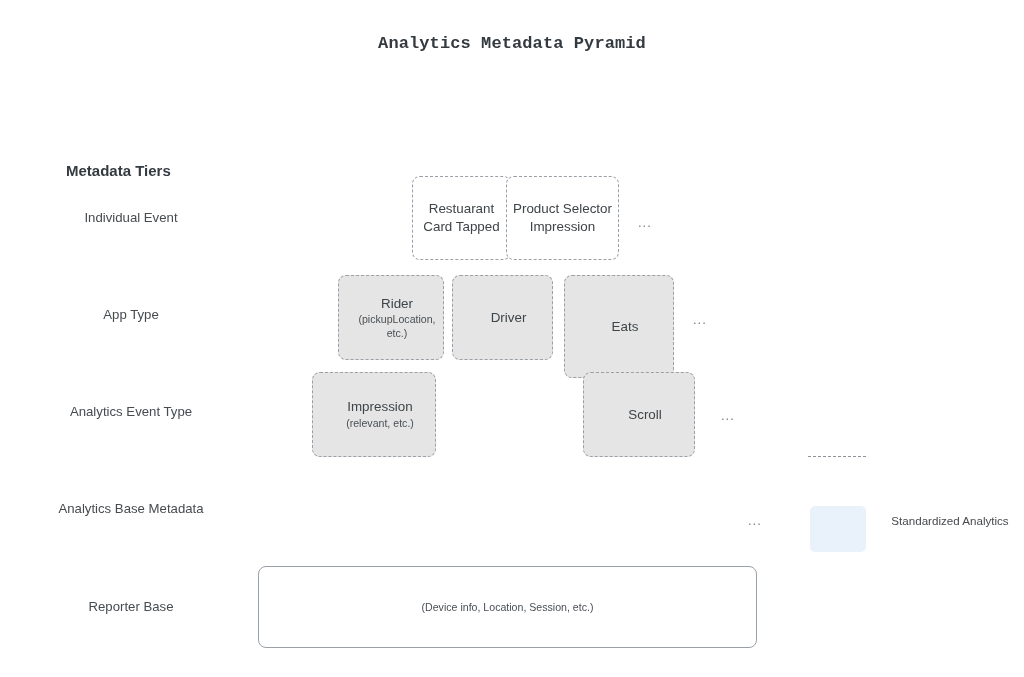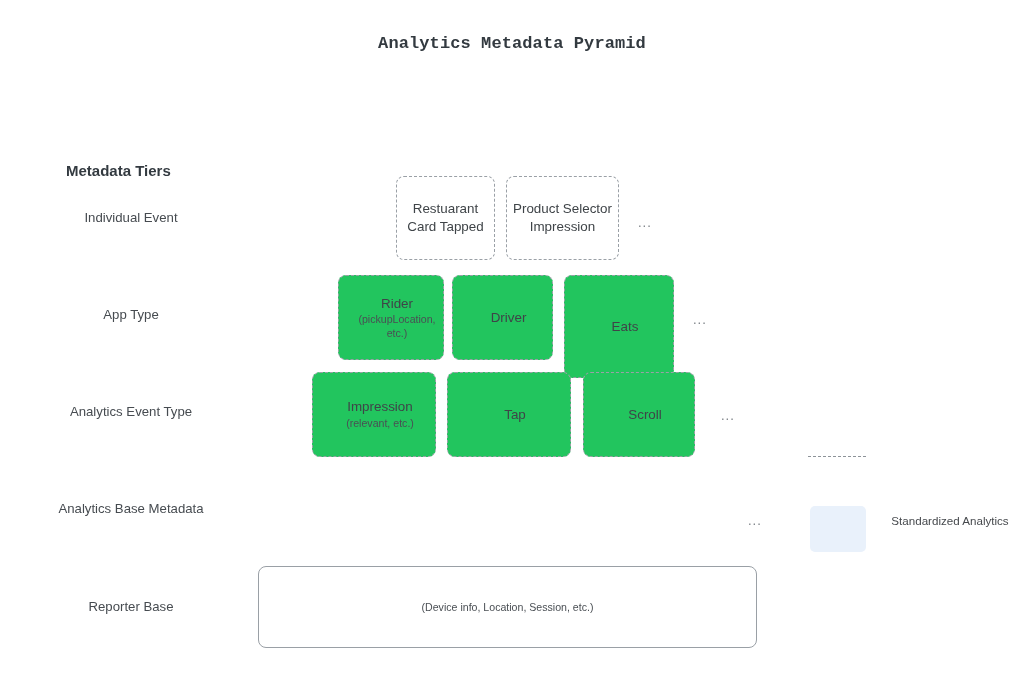--- a/index.html
+++ b/index.html
@@ -70,21 +70,21 @@
     text-align: center;
     padding: 2px 4px;
   }
   .box.dashed {
     border: 1.4px dashed #9aa0a6;
   }
   .box.solid {
     border: 1.2px solid #9aa0a6;
   }
   .box.fill-blue {
-    background: #22c55e;
+    background: #e5e5e5;
     padding-left: 16px;
   }
   .box.fill-white {
     background: #ffffff;
   }
   .box .primary {
     font-size: 13.4px;
     color: #3f4448;
     line-height: 1.32;
   }
@@ -141,21 +141,21 @@
   <div class="chart-title">Analytics Metadata Pyramid</div>
 
   <div class="tiers-heading">Metadata Tiers</div>
 
   <div class="tier-label" style="top:210px;">Individual Event</div>
   <div class="tier-label" style="top:307px;">App Type</div>
   <div class="tier-label" style="top:404px;">Analytics Event Type</div>
   <div class="tier-label" style="top:501px;">Analytics Base Metadata</div>
   <div class="tier-label" style="top:599px;">Reporter Base</div>
 
-  <div class="box dashed fill-white" style="left:396px; top:176px; width:99px; height:84px;align-items:flex-end;">
+  <div class="box dashed fill-white" style="left:412px; top:176px; width:99px; height:84px;align-items:flex-end;">
     <div class="primary">Restuarant Card Tapped</div>
   </div>
 
   <div class="box dashed fill-white" style="left:506px; top:176px; width:113px; height:84px;">
     <div class="primary">Product Selector Impression</div>
   </div>
 
   <div class="ellipsis" style="left:638px; top:216px;">...</div>
 
   <div class="box dashed fill-blue" style="left:338px; top:275px; width:106px; height:85px;">
@@ -171,23 +171,20 @@
     <div class="primary">Eats</div>
   </div>
 
   <div class="ellipsis" style="left:693px; top:313px;">...</div>
 
   <div class="box dashed fill-blue" style="left:312px; top:372px; width:124px; height:85px;">
     <div class="primary">Impression</div>
     <div class="secondary">(relevant, etc.)</div>
   </div>
 
-  <div class="box dashed fill-blue" style="left:447px; top:372px; width:124px; height:85px;">
-    <div class="primary">Tap</div>
-  </div>
 
   <div class="box dashed fill-blue" style="left:583px; top:372px; width:112px; height:85px;">
     <div class="primary">Scroll</div>
   </div>
 
   <div class="ellipsis" style="left:721px; top:409px;">...</div>
 
 
   <div class="ellipsis" style="left:748px; top:514px;">...</div>
 

